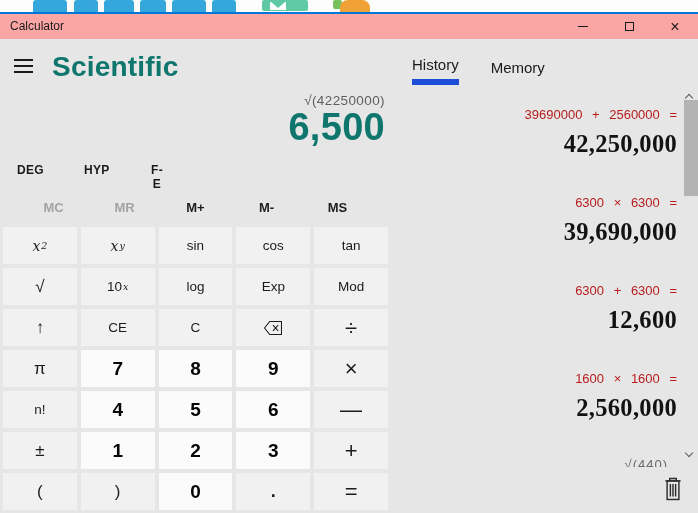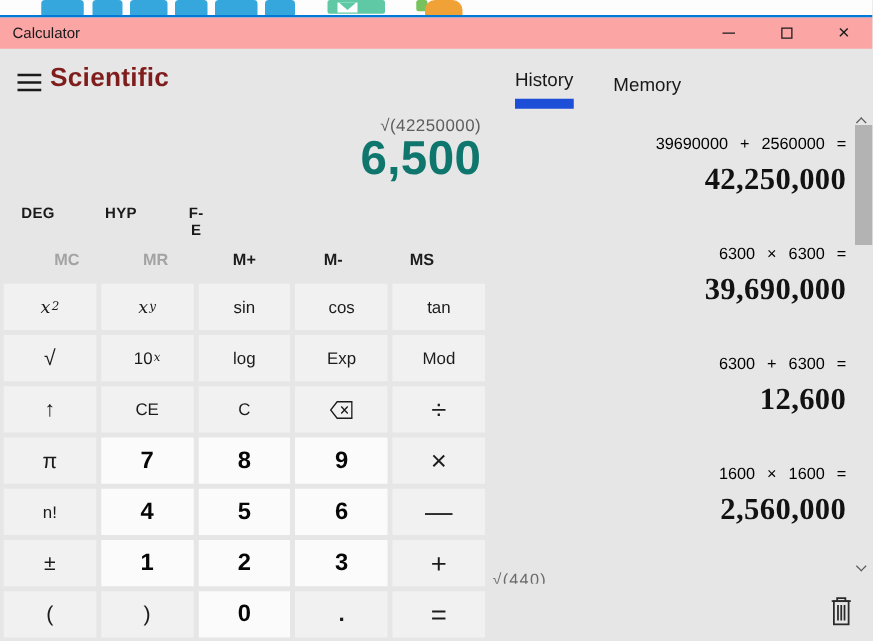--- a/index.html
+++ b/index.html
@@ -22,25 +22,25 @@
   .win-title { position:absolute; left:10px; top:0; line-height:25px; font-size:12px; color:#1a1a1a; }
   .caption-btns { position:absolute; right:0; top:0; height:25px; display:flex; }
   .cap-btn { width:46px; height:25px; border:none; background:transparent; display:flex; align-items:center; justify-content:center; cursor:default; }
   .glyph-min { width:10px; height:1px; background:#1a1a1a; display:block; }
   .glyph-max { width:9px; height:9px; border:1px solid #1a1a1a; display:block; }
   .glyph-close { font-size:16px; font-weight:300; color:#1a1a1a; line-height:1; }
 
   
   .menu-btn { position:absolute; left:6px; top:53px; width:34px; height:26px; border:none; background:transparent; padding:5px 4px; }
   .menu-btn .bar { display:block; width:19px; height:2px; background:#1a1a1a; margin:0 auto 4px; }
-  .mode-title { position:absolute; left:40px; top:51px; font-size:21px; color:#7f1d1d; letter-spacing:0.2px; }
+  .mode-title { position:absolute; left:52px; top:51px; font-size:28px; color:#0f766e; letter-spacing:0.2px; }
 
   .tabs { position:absolute; left:412px; top:56px; display:flex; gap:32px; }
   .tab { font-size:15px; color:#191919; background:none; border:none; padding:0 0 6px 0; }
-  .tab.active { border-bottom:8px solid #1d4ed8; }
+  .tab.active { border-bottom:6px solid #1d4ed8; }
 
   
   .display { position:absolute; left:0; top:92px; width:385px; text-align:right; }
   .expr { font-size:13.5px; color:#5e5e5e; letter-spacing:0.4px; line-height:17px; }
   .result { font-size:38px; font-weight:700; color:#0f766e; line-height:37px; letter-spacing:0.3px; }
 
   
   .mode-row { position:absolute; left:0; top:163px; height:22px; }
   .mode-toggle { position:absolute; top:0; border:none; background:transparent; font-size:12px; font-weight:700; color:#1a1a1a; letter-spacing:0.3px; }
 
@@ -57,23 +57,23 @@
   .key.num { background:#fbfbfb; font-size:19px; font-weight:600; color:#060606; }
   .key.op { font-size:22px; font-weight:300; }
   .key.dot { font-size:18px; font-weight:700; }
   .key.italic .base { font-family:"DejaVu Serif", serif; font-style:italic; font-size:14px; }
   .key sup { font-family:"DejaVu Serif", serif; font-style:italic; font-size:9.5px; margin-left:1px; }
   .key .key-label { display:flex; align-items:center; }
 
   
   .history-panel { position:absolute; left:394px; top:90px; width:304px; height:423px; }
   .entry { position:absolute; left:0; width:283px; text-align:right; }
-  .entry .h-expr { font-size:13px; color:#000000; word-spacing:6px; line-height:15px; }
+  .entry .h-expr { font-size:13px; color:#b91c1c; word-spacing:6px; line-height:15px; }
   .entry .h-result { font-size:24.5px; font-weight:600; color:#121212; line-height:30px; margin-top:7px; letter-spacing:0.3px;font-family:Liberation Serif, serif; }
-  .partial-entry { position:absolute; top:365px; left:0; width:274px; height:12px; overflow:hidden; text-align:left; }
+  .partial-entry { position:absolute; top:365px; left:0; width:274px; height:12px; overflow:hidden; text-align:right; }
   .partial-entry span { display:inline-block; font-size:13px; color:#6a6a6a; margin-top:-7px; letter-spacing:1px; }
 
   
   .scrollbar { position:absolute; right:0; top:0; width:17px; height:370px; }
   .sb-thumb { position:absolute; right:0; top:10px; width:14px; height:96px; background:#b3b3b3; }
   .sb-btn { position:absolute; right:2px; width:14px; height:12px; background:transparent; border:none; }
   .sb-up { top:0; } .sb-down { top:356px; }
   .chev { display:block; width:6px; height:6px; border-left:1.5px solid #5a5a5a; border-bottom:1.5px solid #5a5a5a; margin:2px auto 0; }
   .chev.up { transform:rotate(135deg); margin-top:4px; }
   .chev.down { transform:rotate(-45deg); margin-top:1px; }

